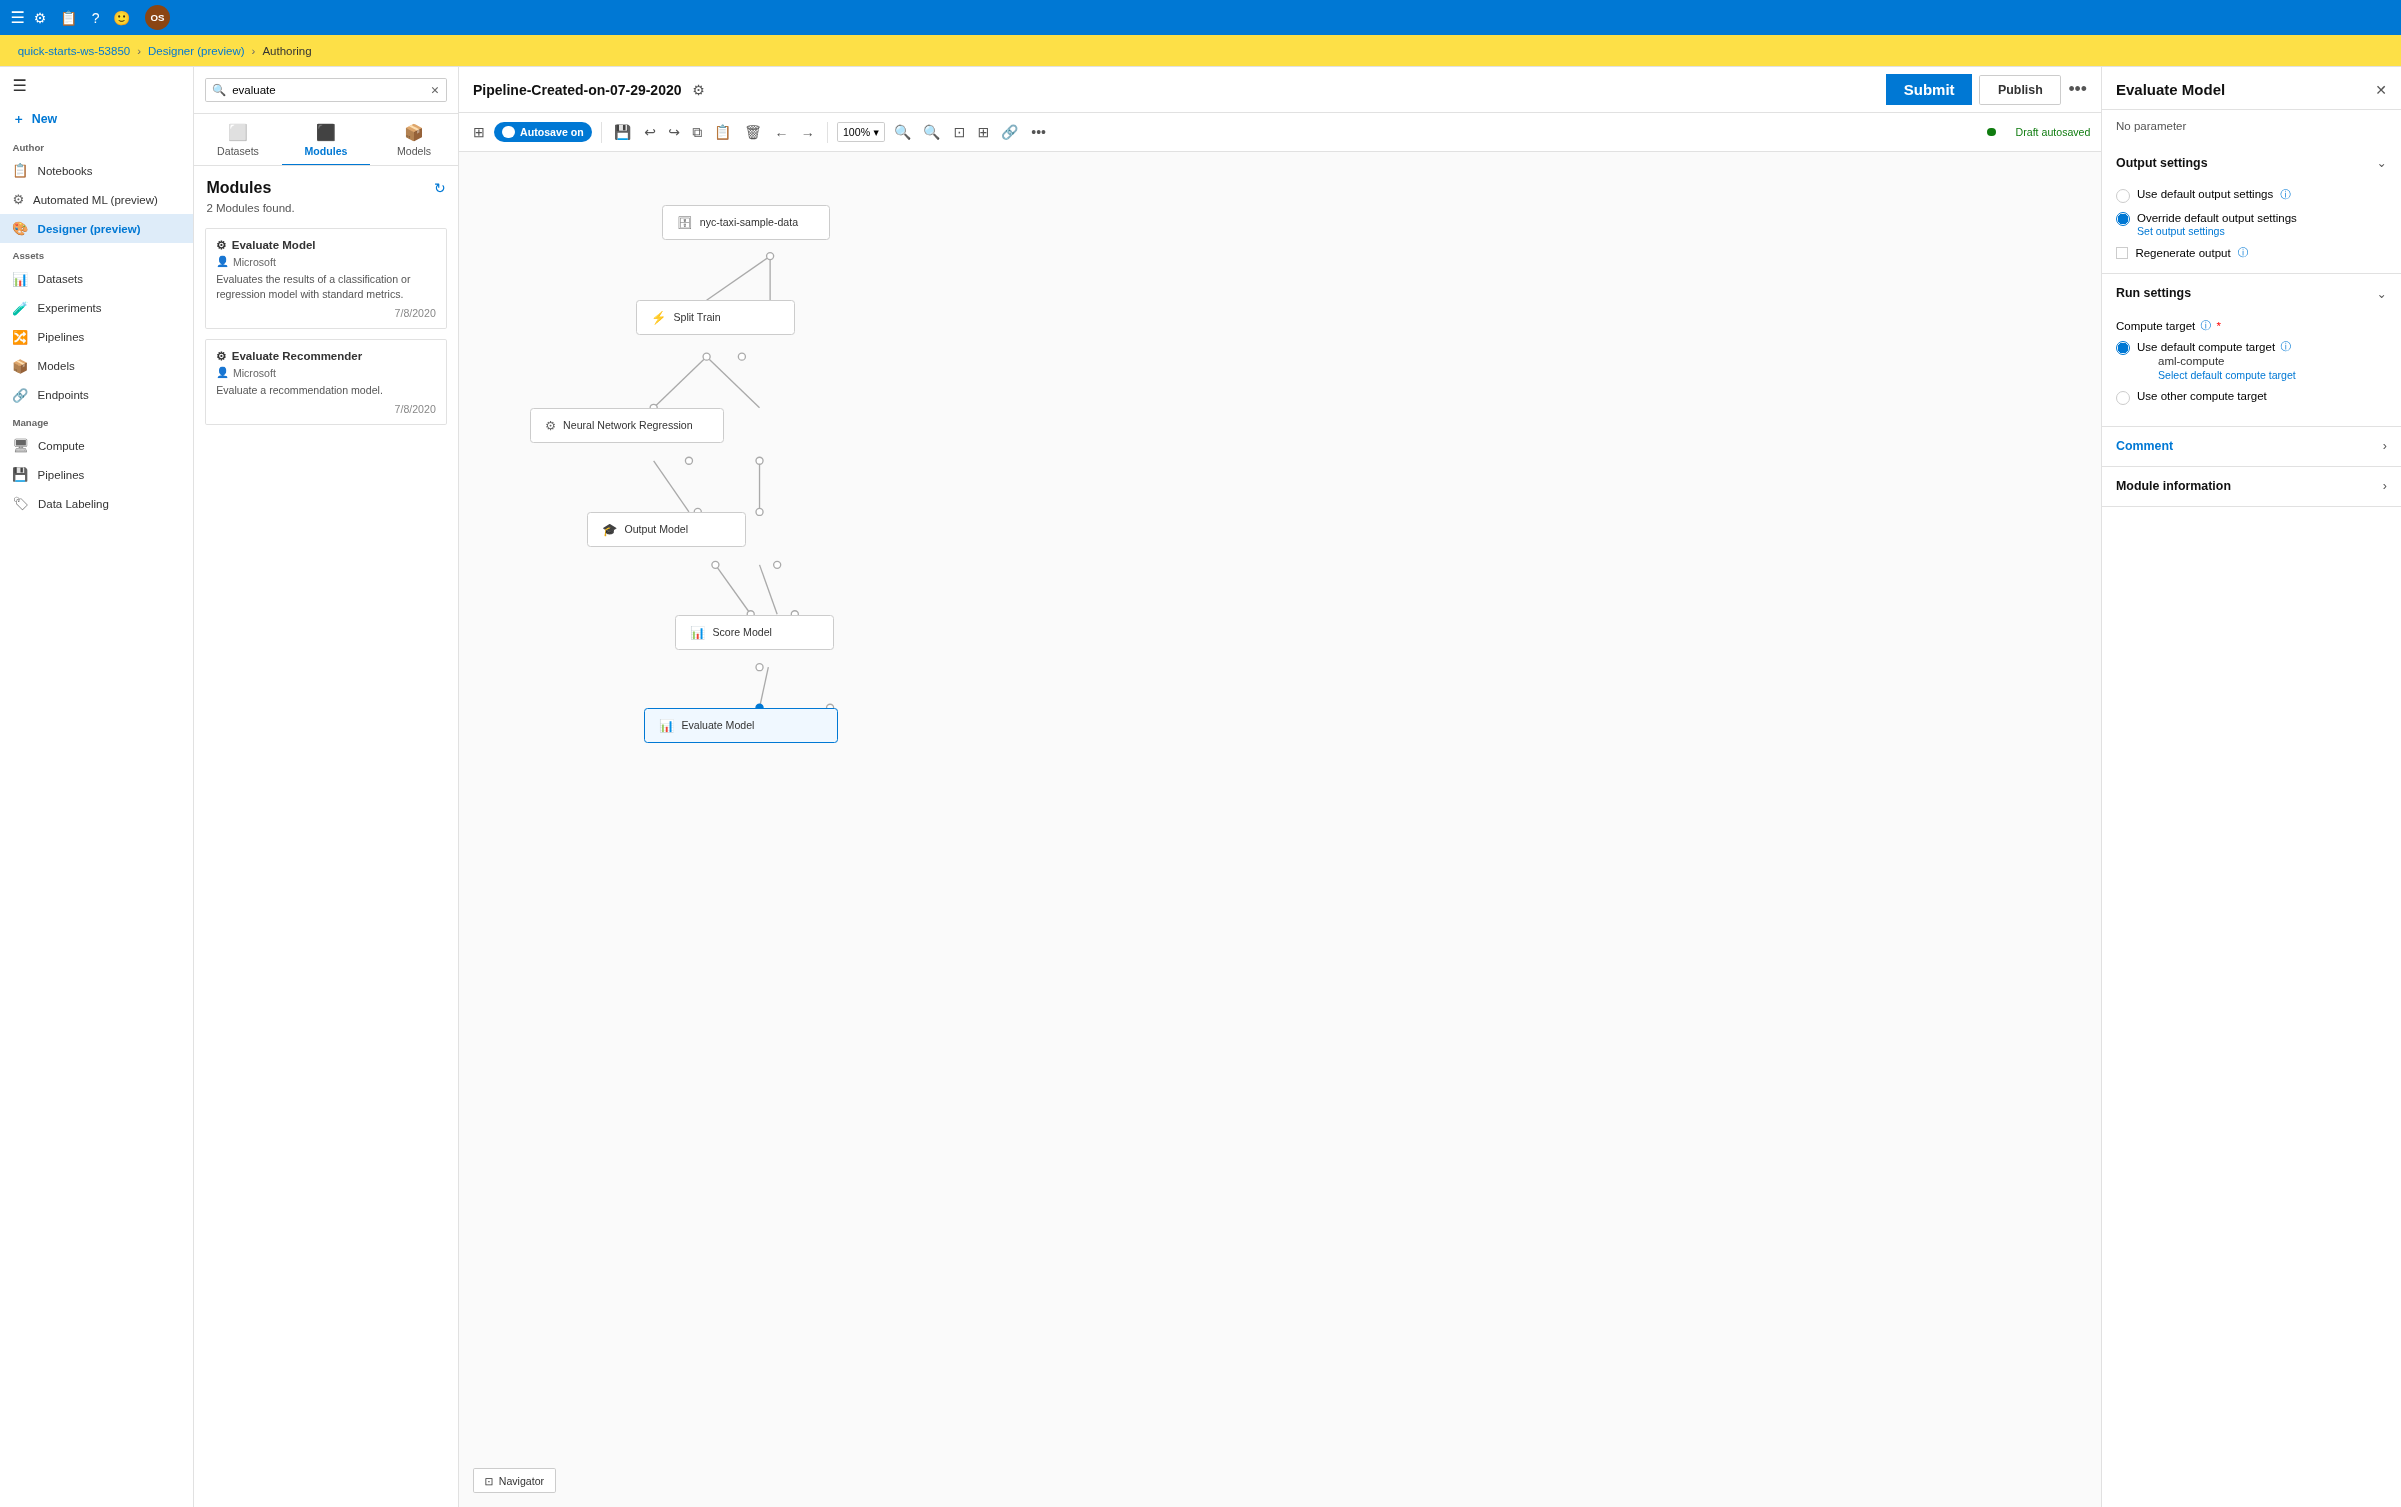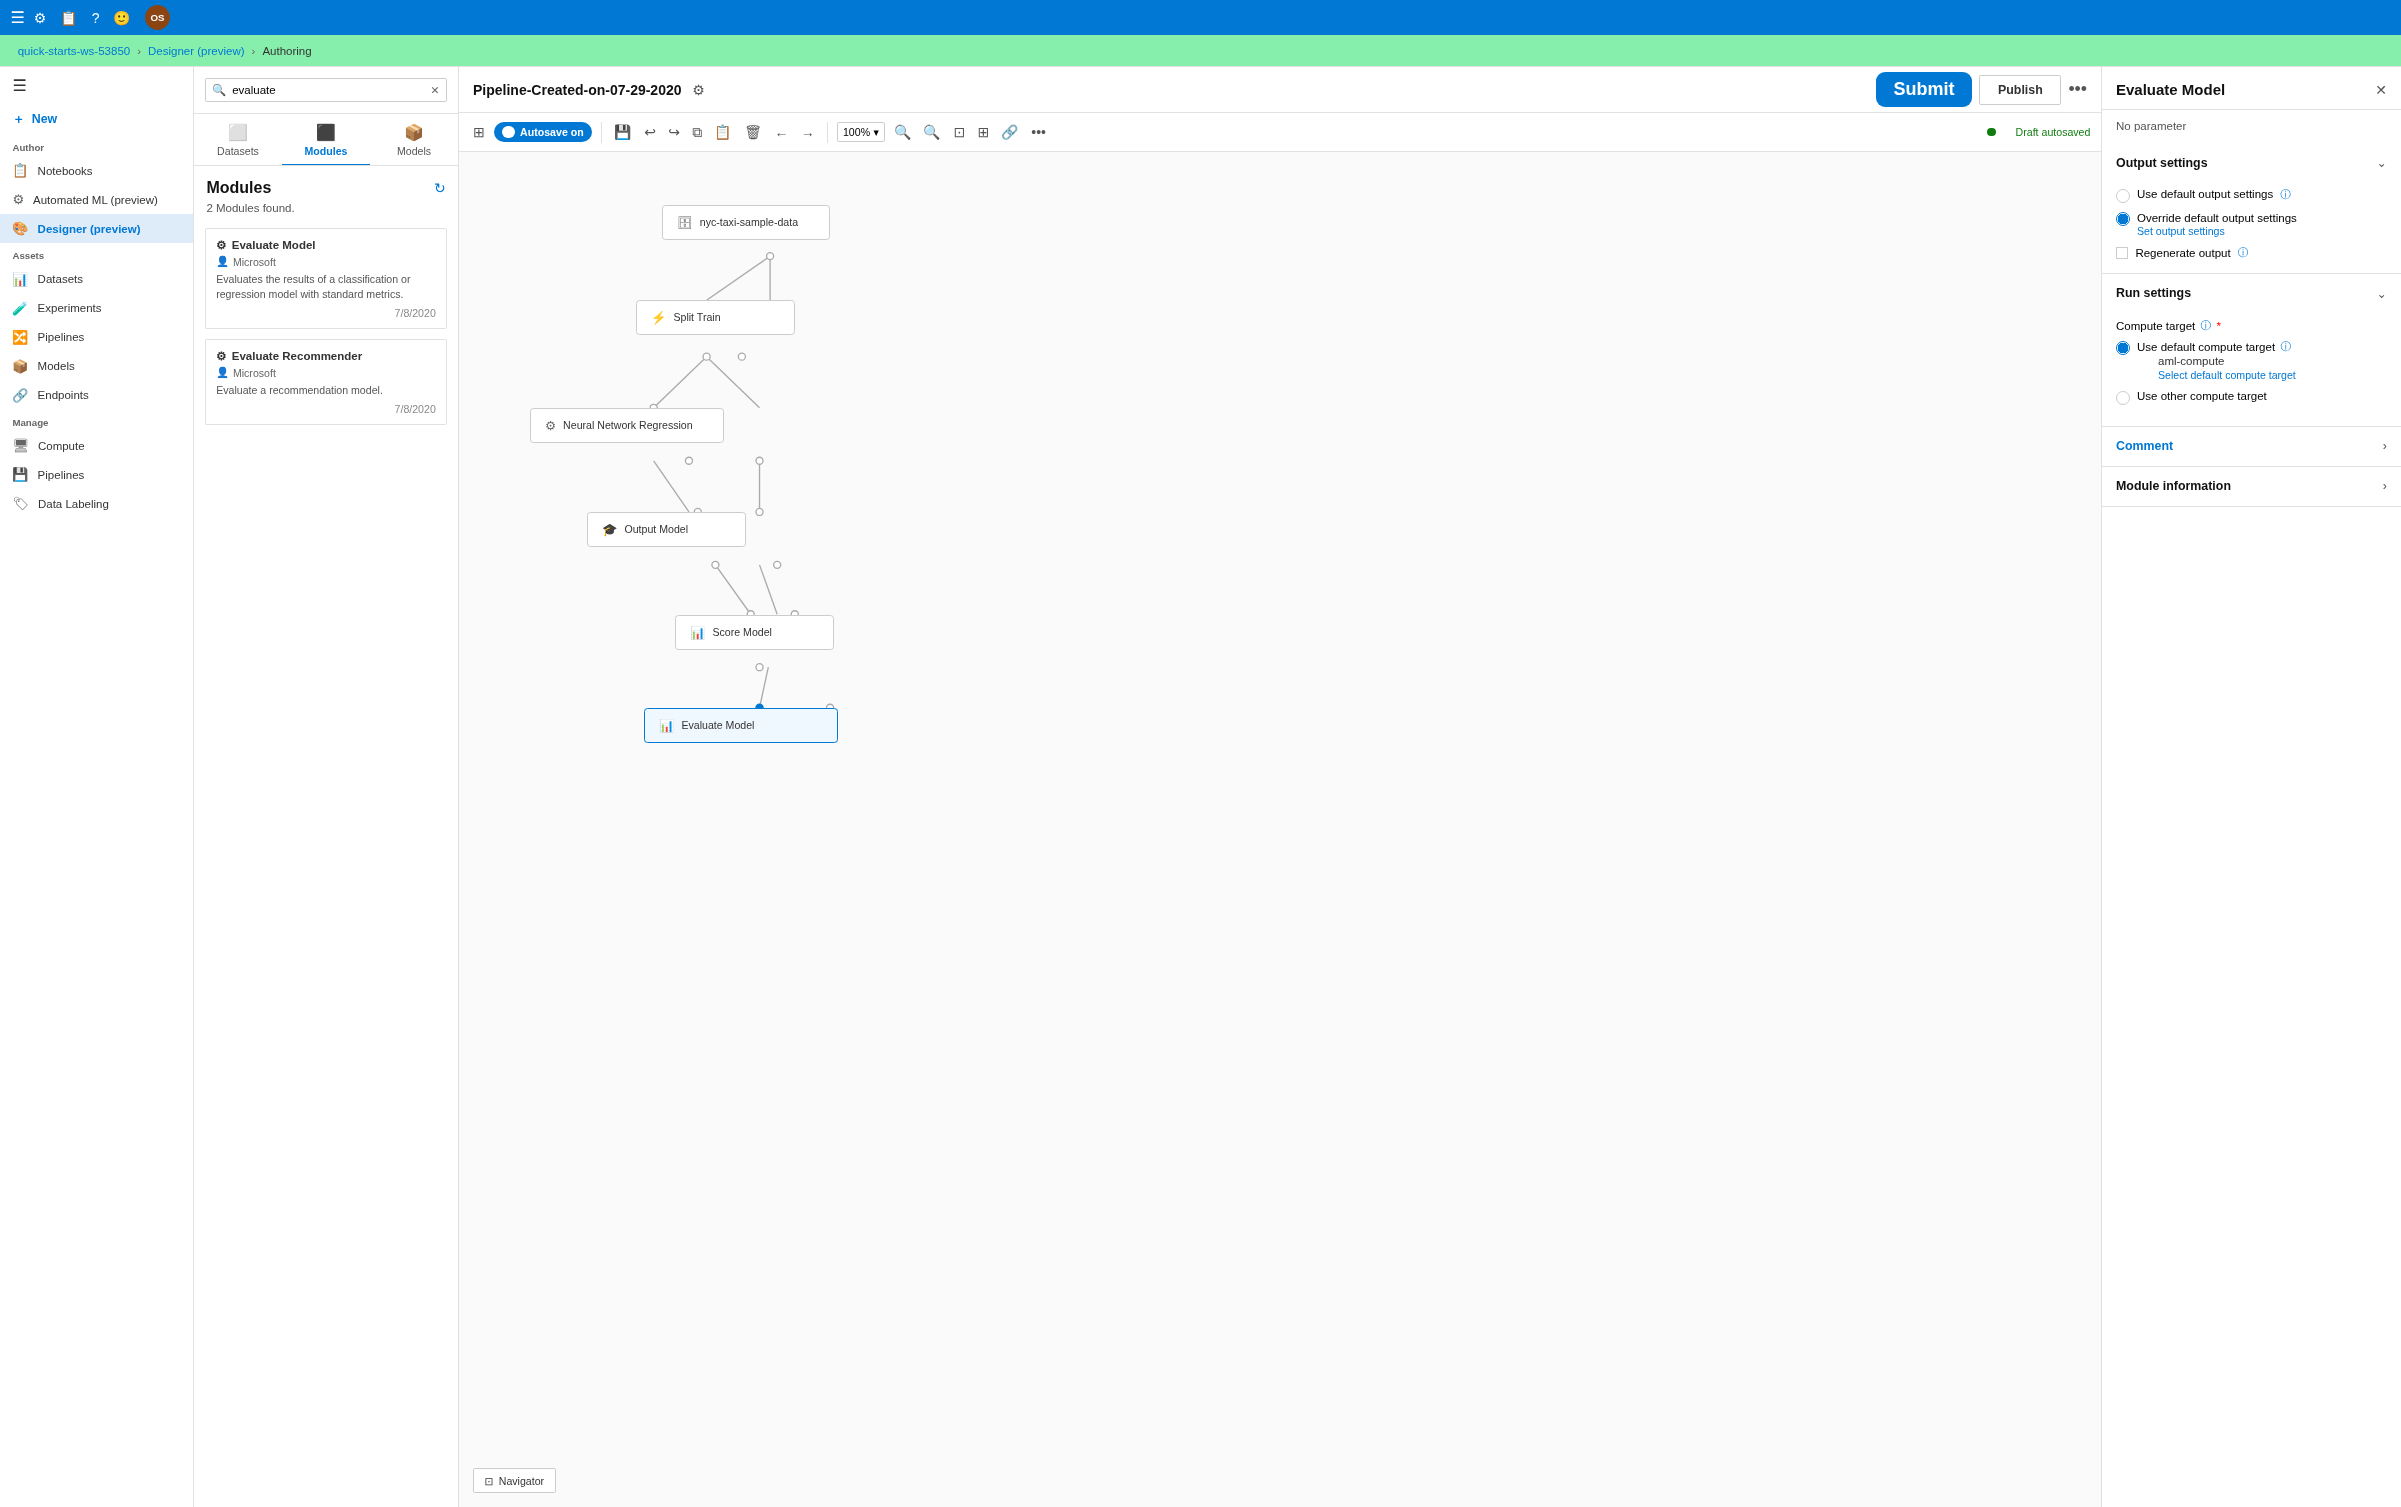--- a/index.html
+++ b/index.html
@@ -15,21 +15,21 @@
       color: white;
       gap: 8.8px;
     }
     .topbar-title { font-size: 12.4px; font-weight: 600; flex: 1; }
     .topbar-icons { display: flex; gap: 14px; align-items: center; }
     .topbar-icon { color: white; font-size: 14px; cursor: pointer; }
     .avatar { width: 25px; height: 25px; border-radius: 50%; background: #8B4513; color: white; display: flex; align-items: center; justify-content: center; font-size: 9.7px; font-weight: 600; }
 
     
     .breadcrumb-bar {
-      background: #86efac;
+      background: #fde047;
       height: 32px;
       display: flex;
       align-items: center;
       padding: 0 17.7px;
       border-bottom: 0.9px solid #e1e1e1;
       font-size: 11.5px;
     }
     .breadcrumb-bar a { color: #0078d4; text-decoration: none; }
     .breadcrumb-bar .sep { margin: 0 7px; color: #666; }
     .breadcrumb-bar .current { color: #333; }
@@ -181,24 +181,24 @@
     }
     .pipeline-name { font-size: 14px; font-weight: 600; color: #111; }
     .gear-icon { color: #555; cursor: pointer; font-size: 14px; }
 
     .pipeline-actions { margin-left: auto; display: flex; align-items: center; gap: 7px; }
     .btn-submit {
       background: #0078d4;
       color: white;
       border: none;
       padding: 7px 17.7px;
-      font-size: 18px;
+      font-size: 15px;
       font-weight: 600;
       cursor: pointer;
-      border-radius: 9px;
+      border-radius: 0;
     }
     .btn-publish {
       background: white;
       color: #333;
       border: 0.9px solid #ccc;
       padding: 7px 17.7px;
       font-size: 12.4px;
       font-weight: 600;
       cursor: pointer;
       border-radius: 1.8px;

